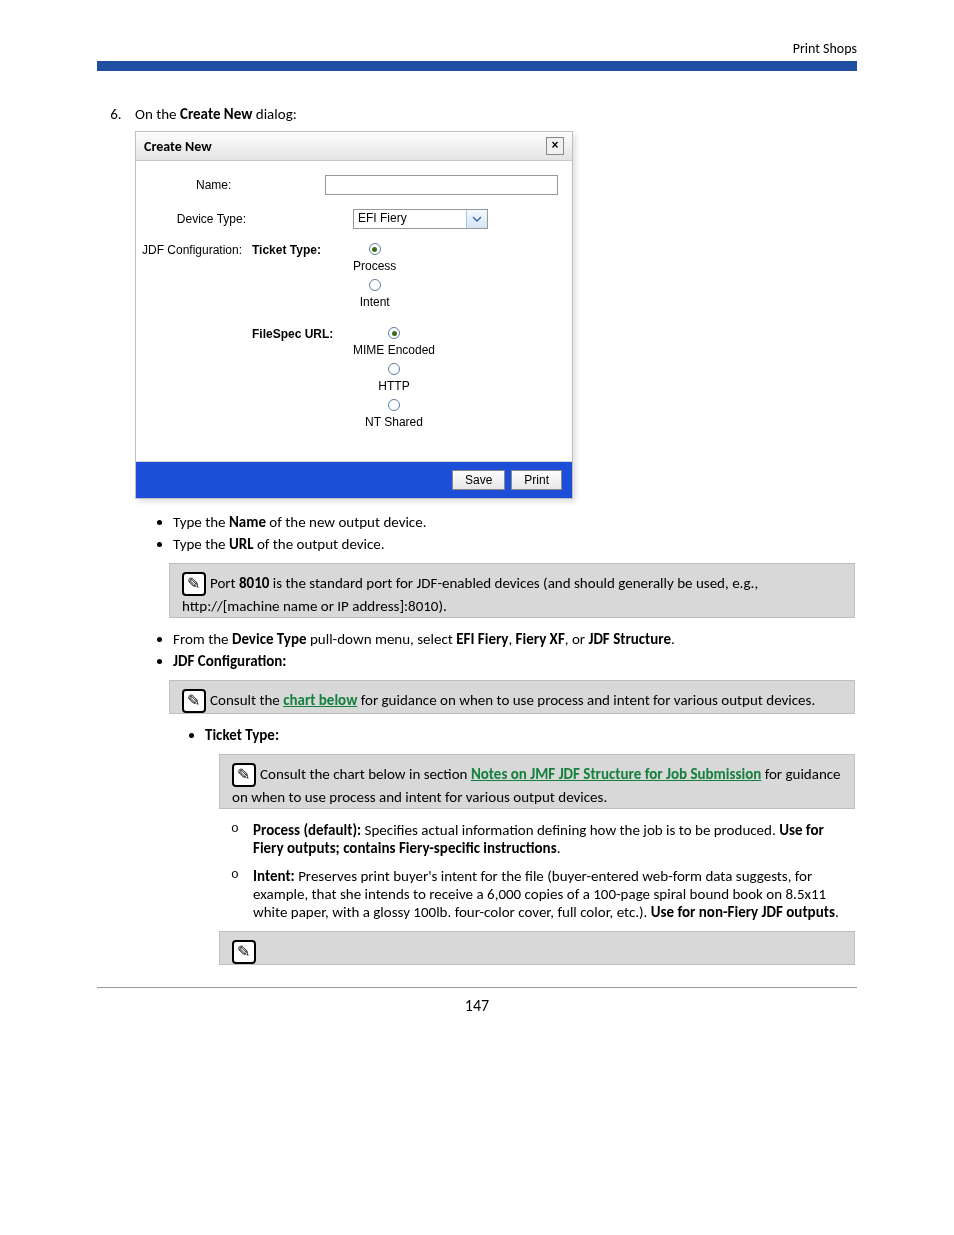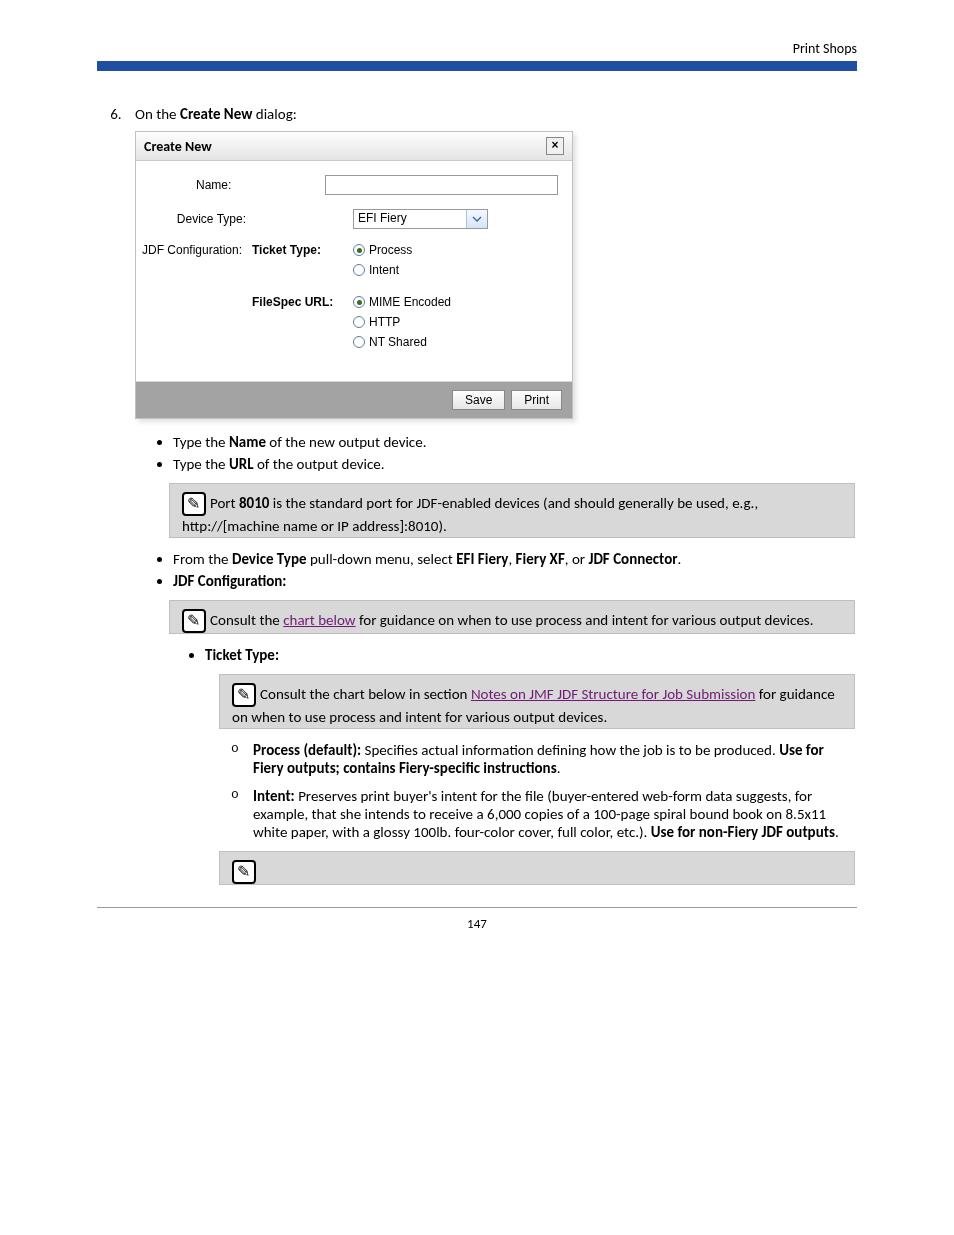--- a/index.html
+++ b/index.html
@@ -116,20 +116,21 @@
   }
   .radio-col {
     display: flex;
     flex-direction: column;
     gap: 6px;
   }
   .radio-item {
     display: flex;
     align-items: center;
     gap: 4px;
+    flex-direction: column;
   }
   .radio {
     width: 12px;
     height: 12px;
     border-radius: 50%;
     border: 1px solid #5a7fa0;
     box-sizing: border-box;
     display: flex;
     align-items: center;
     justify-content: center;
@@ -138,21 +139,21 @@
   }
   .radio.selected::after {
     content: "";
     width: 5px;
     height: 5px;
     background: #3b6b1f;
     border-radius: 50%;
     display: block;
   }
   .dialog-footer {
-    background: #a3a3a3;
+    background: #1d4ed8;
     border-top: 1px solid #d5d5d5;
     padding: 8px 10px;
     display: flex;
     justify-content: flex-end;
     gap: 6px;
   }
   .btn {
     background: linear-gradient(#fefefe, #e6e6e6);
     border: 1px solid #888;
     padding: 2px 12px;
@@ -207,29 +208,29 @@
     position: relative;
     box-sizing: border-box;
   }
   .note-icon::after {
     content: "✎";
     position: absolute;
     top: -1px;
     left: 3px;
     font-size: 16px;
   }
-  a.link { color: #701a75; text-decoration: underline; }
+  a.link { color: #15803d; text-decoration: underline; font-weight: bold; }
   .footer-hr {
     border: none;
     border-top: 1px solid #999;
     margin-top: 22px;
   }
   .page-num {
     text-align: center;
-    font-size: 13px;
+    font-size: 16px;
     margin-top: 4px;
   }
 </style>
 </head>
 <body>
 
 <div class="page">
   <div class="header-right">Print Shops</div>
   <div class="blue-bar"></div>
 
@@ -309,21 +310,21 @@
           <span>Type the </span><b>URL</b><span> of the output device.</span>
         </li>
       </ul>
 
       <div class="note-box indent1">
         <span class="note-icon"></span><span>Port </span><b>8010</b><span> is the standard port for JDF-enabled devices (and should generally be used, e.g., http://[machine name or IP address]:8010).</span>
       </div>
 
       <ul class="bullets">
         <li>
-          <span>From the </span><b>Device Type</b><span> pull-down menu, select </span><b>EFI Fiery</b><span>, </span><b>Fiery XF</b><span>, or </span><b>JDF Connector</b><span>.</span>
+          <span>From the </span><b>Device Type</b><span> pull-down menu, select </span><b>EFI Fiery</b><span>, </span><b>Fiery XF</b><span>, or </span><b>JDF Structure</b><span>.</span>
         </li>
         <li><b>JDF Configuration:</b></li>
       </ul>
 
       <div class="note-box indent1">
         <span class="note-icon"></span><span>Consult the </span><a class="link">chart below</a><span> for guidance on when to use process and intent for various output devices.</span>
       </div>
 
       <ul class="sub">
         <li><b>Ticket Type:</b></li>

